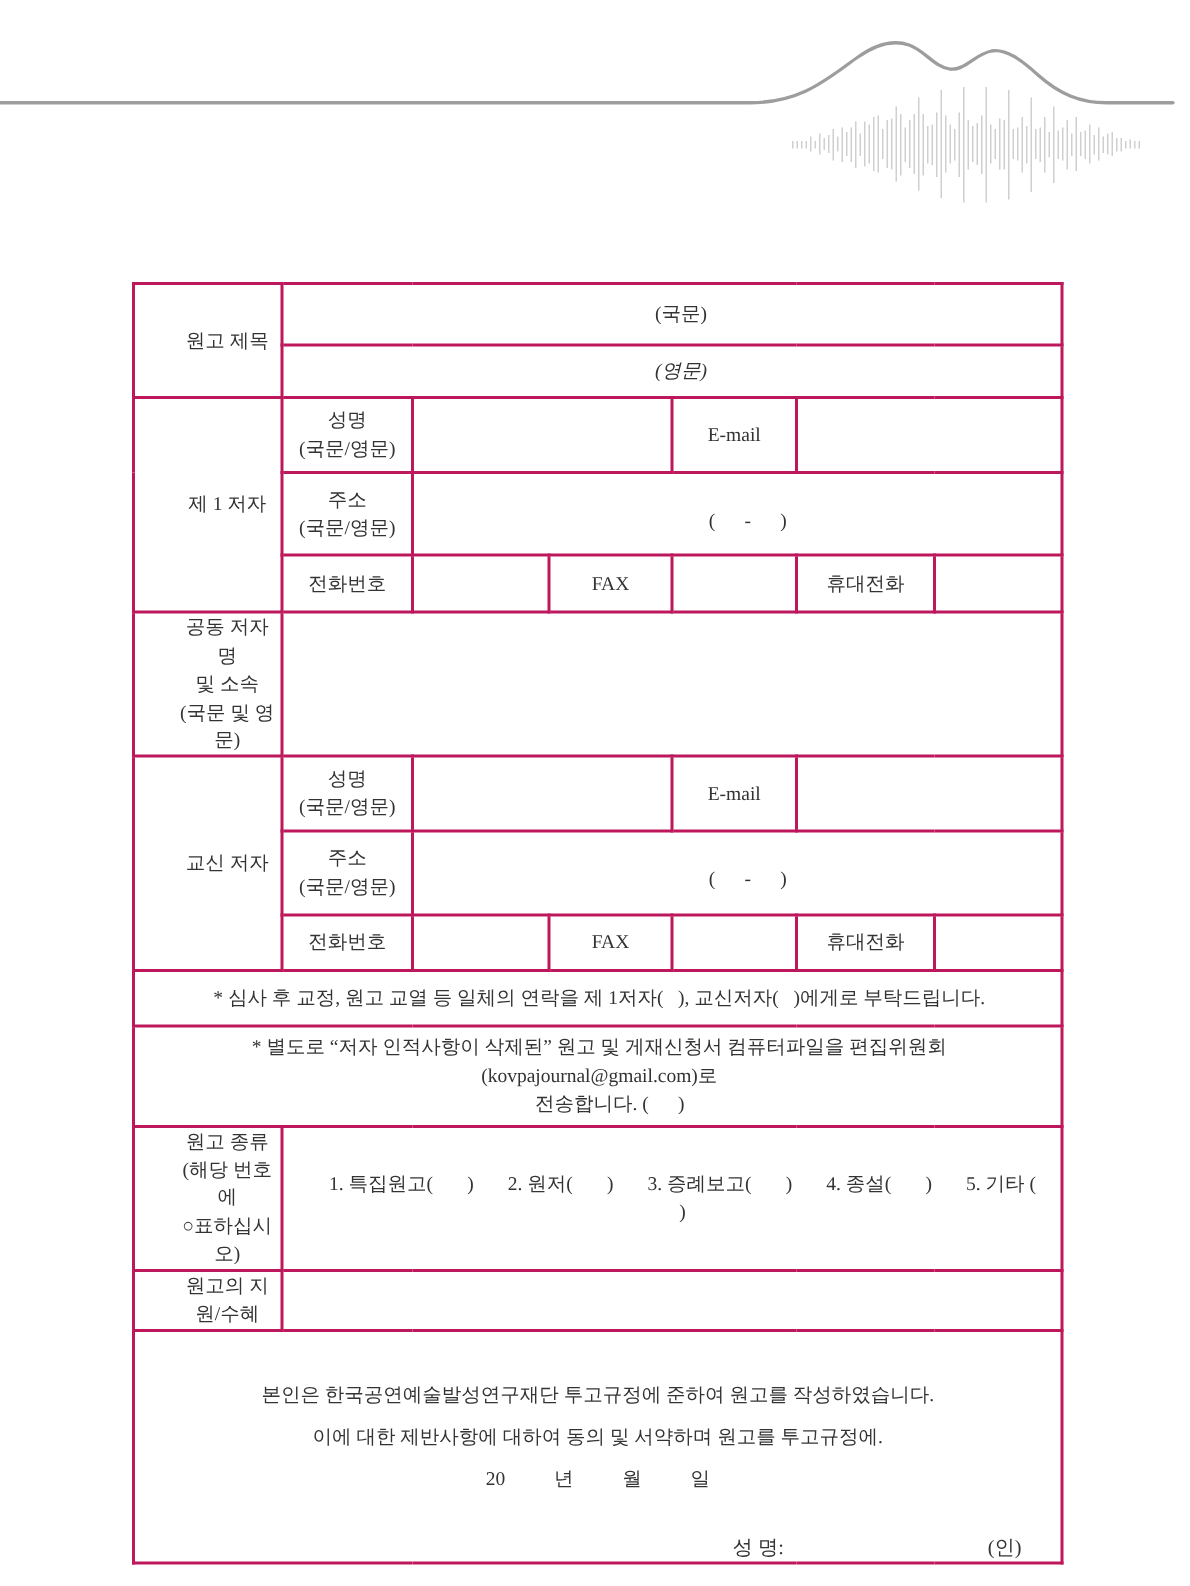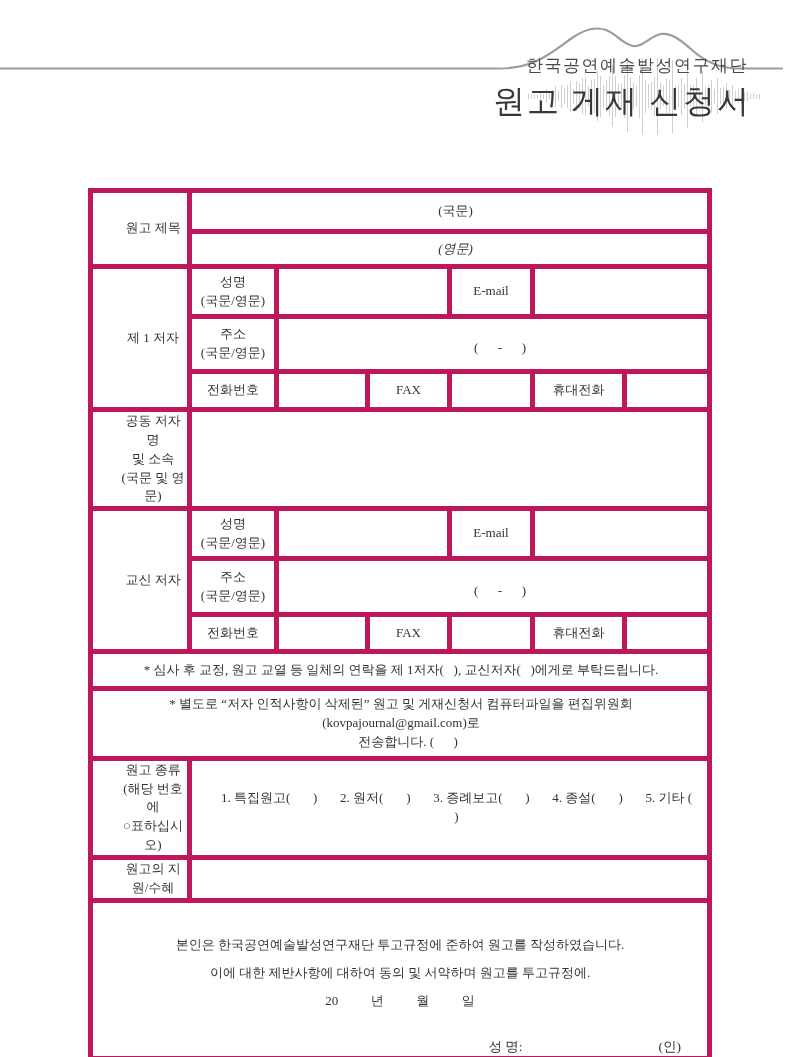--- a/index.html
+++ b/index.html
@@ -33,21 +33,21 @@
   }
   
   table.form {
     position: absolute; left: 88px; top: 188px;
     width: 619px;
     border-collapse: collapse; table-layout: fixed;
     border: 1px solid #7d7d7d;
     border-bottom: 2px solid #4b4b4b;
   }
   table.form td {
-    border: 5px solid #be185d;
+    border: 2px solid #be185d;
     font-size: 13px; color: #333;
     vertical-align: middle;
     text-align: center;
     line-height: 1.45;
     overflow: hidden;
   }
   td.lbl { text-align: center; padding-left: 26px; }
   td.fill { background: #ffffff; }
   td.left { text-align: left; padding-left: 12px; }
   .pre { white-space: pre-wrap; }
@@ -161,22 +161,20 @@
     <path d="M 0,68.5 L 500,68.5
              C 535,68.5 552,52 572,38
              C 584,29.5 596,26.5 606,30
              C 617,34 622,44 633,46
              C 643,47.5 650,36 661,34
              C 671,32.5 681,40 692,50
              C 706,62.5 720,68.5 738,68.5
              L 782,68.5" fill="none" stroke="#9d9d9d" stroke-width="2.2" stroke-linecap="round"></path>
   </svg>
 
-  <div class="org-name">한국공연예술발성연구재단</div>
-  <div class="doc-title">원고 게재 신청서</div>
 
   <table class="form">
     <colgroup>
       <col style="width:99px">
         <col style="width:87px">
         <col style="width:91px">
       <col style="width:82px">
         <col style="width:83px">
         <col style="width:92px">
       <col style="width:85px">

